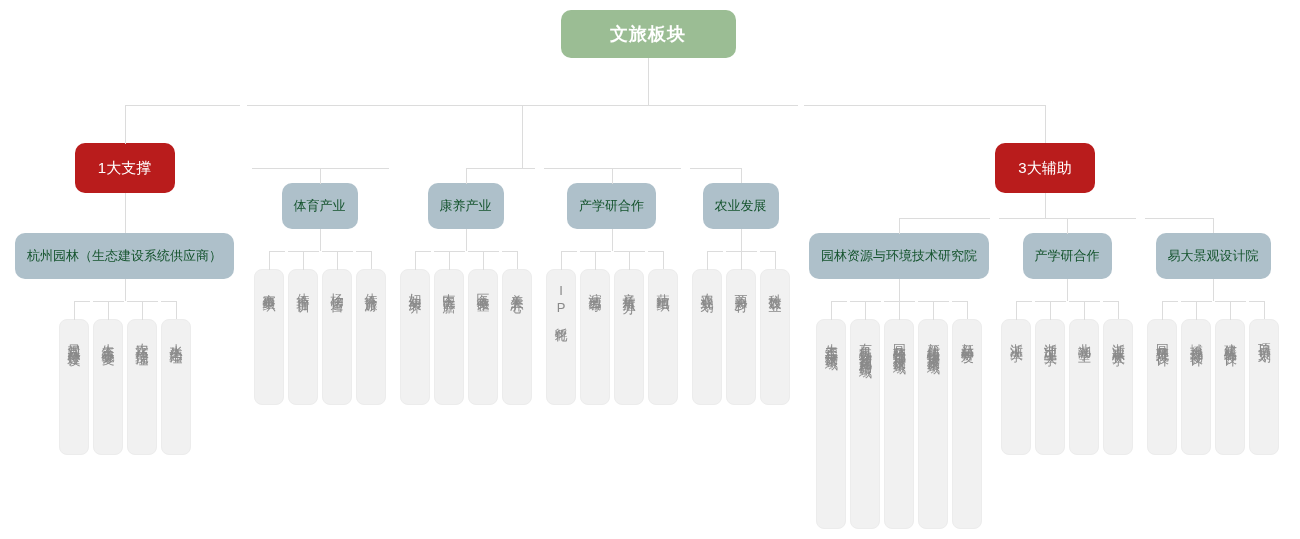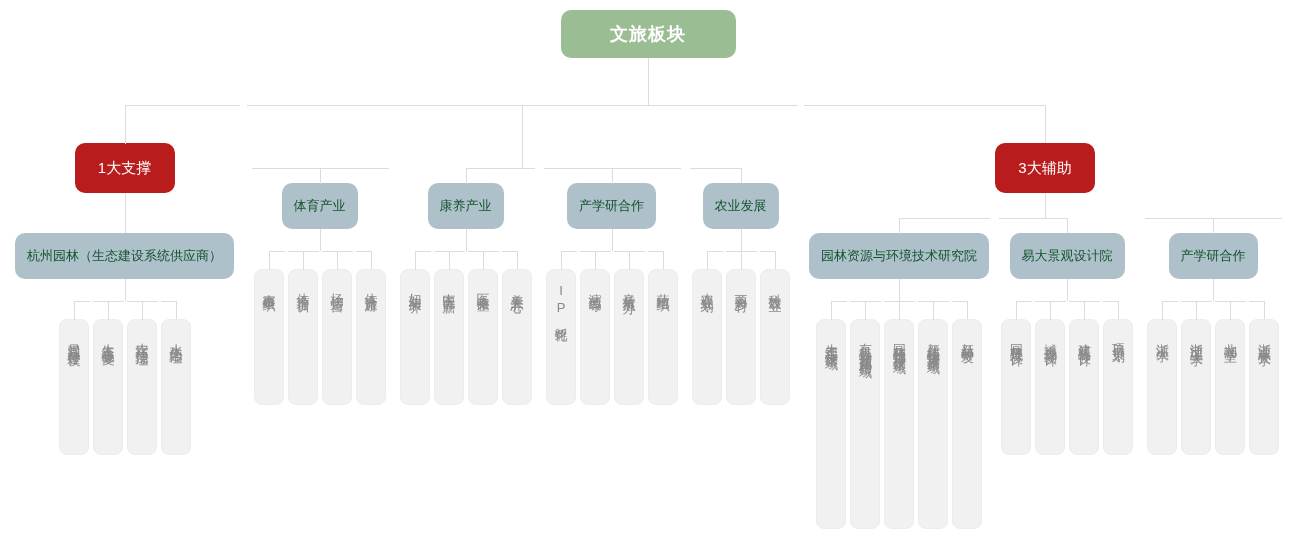--- a/index.html
+++ b/index.html
@@ -199,52 +199,52 @@
                   </div>
                 <div class="li">
                     <div class="leaf tall">新优植物快繁技术领域</div>
                   </div>
                 <div class="li last">
                     <div class="leaf tall">新品种研发</div>
                   </div>
               </div>
             </div>
 
+            <div class="li">
+              <div class="node n-l3">产学研合作</div>
+              <div class="children cc">
+                <div class="li first">
+                    <div class="leaf">浙江大学</div>
+                  </div>
+                <div class="li">
+                    <div class="leaf">浙江理工大学</div>
+                  </div>
+                <div class="li">
+                    <div class="leaf">北湖学堂</div>
+                  </div>
+                <div class="li last">
+                    <div class="leaf">浙江农林大学</div>
+                  </div>
+              </div>
+            </div>
+
             <div class="li last">
               <div class="node n-l3">易大景观设计院</div>
               <div class="children cc">
                 <div class="li first">
                     <div class="leaf">园林景观设计</div>
                   </div>
                 <div class="li">
                     <div class="leaf">域乡规划设计</div>
                   </div>
                 <div class="li">
                     <div class="leaf">建筑装饰设计</div>
                   </div>
                 <div class="li last">
                     <div class="leaf">项目策划</div>
-                  </div>
-              </div>
-            </div>
-
-            <div class="li">
-              <div class="node n-l3">产学研合作</div>
-              <div class="children cc">
-                <div class="li first">
-                    <div class="leaf">浙江大学</div>
-                  </div>
-                <div class="li">
-                    <div class="leaf">浙江理工大学</div>
-                  </div>
-                <div class="li">
-                    <div class="leaf">北湖学堂</div>
-                  </div>
-                <div class="li last">
-                    <div class="leaf">浙江农林大学</div>
                   </div>
               </div>
             </div>
 
           </div>
         </div>
 
       </div>
     </div>
   </div>

